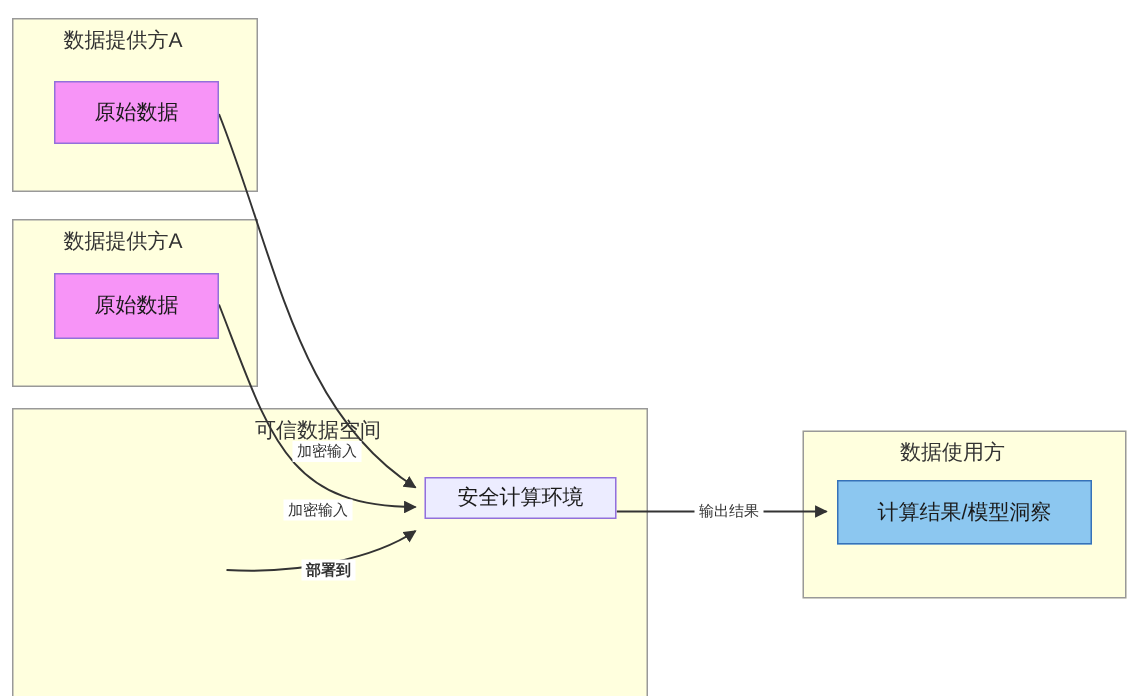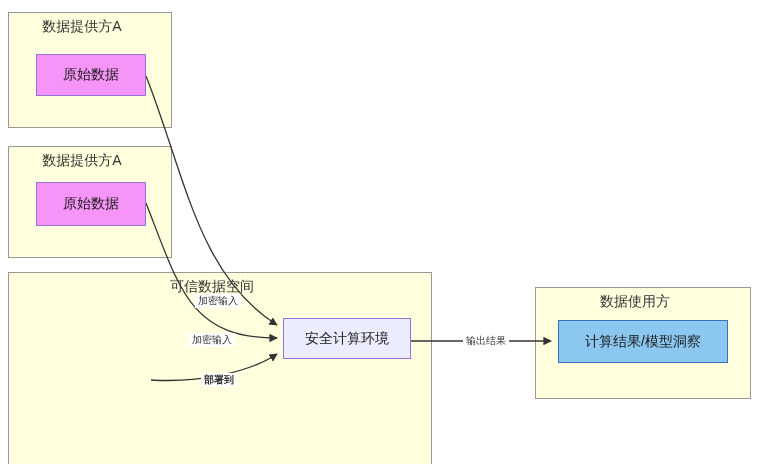--- a/index.html
+++ b/index.html
@@ -75,21 +75,21 @@
 
   <div class="node pink" style="left:36px; top:54px; width:110px; height:42px;">
     <span>原始数据</span>
   </div>
 
   <div class="node pink" style="left:36px; top:182px; width:110px; height:44px;">
     <span>原始数据</span>
   </div>
 
 
-  <div class="node lavender" style="left:283px; top:318px; width:128px; height:41px;">
+  <div class="node lavender" style="left:283px; top:318px; width:128px; height:28px;">
     <span>安全计算环境</span>
   </div>
 
   <div class="node blue" style="left:558px; top:320px; width:170px; height:43px;">
     <span>计算结果/模型洞察</span>
   </div>
 
   <div class="edge-label" style="left:218px; top:301px;">加密输入</div>
 
   <div class="edge-label" style="left:212px; top:340px;">加密输入</div>

